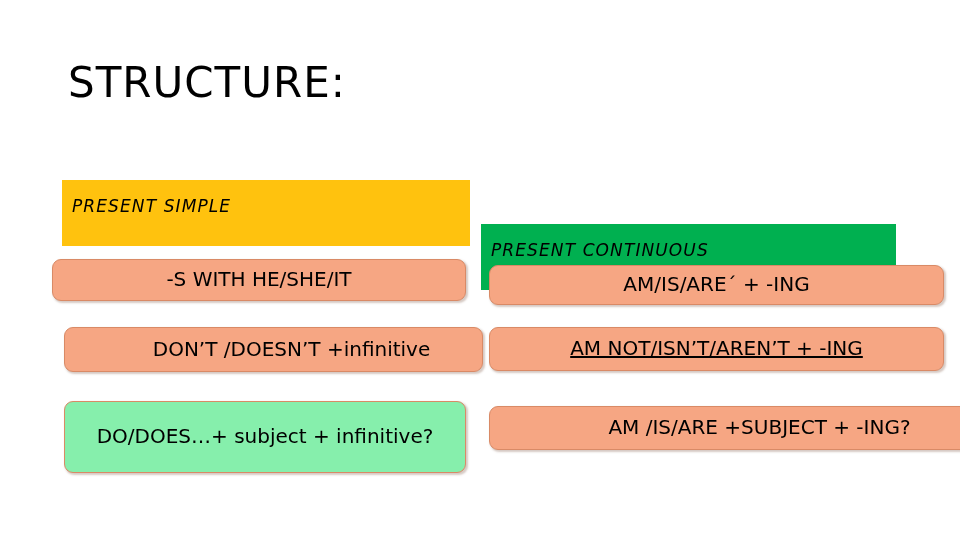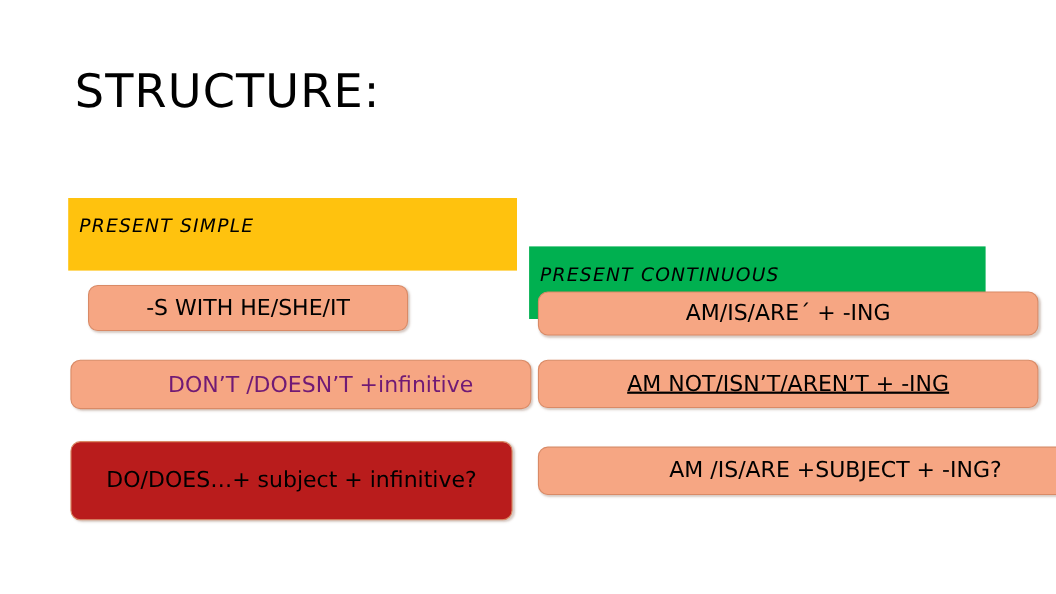--- a/index.html
+++ b/index.html
@@ -81,21 +81,21 @@
     align-items: center;
     justify-content: center;
     text-align: center;
     color: #000000;
     font-family: "DejaVu Sans", sans-serif;
     line-height: 1.28;
     padding: 2px 8px;
   }
 
   
-  .p-l1 { left: 80px;  top: 259px; width: 291px; height: 42px; font-size: 20px; }
+  .p-l1 { left: 52px;  top: 259px; width: 414px; height: 42px; font-size: 20px; }
   .p-l2 { left: 64px;  top: 327px; width: 419px; height: 45px; font-size: 20px; }
   .p-l3 { left: 64px;  top: 401px; width: 402px; height: 72px; font-size: 20px; }
 
   
   .p-r1 { left: 489px; top: 265px; width: 455px; height: 40px; font-size: 20px; }
   .p-r2 { left: 489px; top: 327px; width: 455px; height: 44px; font-size: 20px; }
   .p-r3 { left: 489px; top: 406px; width: 541px; height: 44px; font-size: 20px; }
 </style>
 </head>
 <body>
@@ -107,23 +107,23 @@
   <div class="band band-simple" style="background: rgb(255, 194, 14);">
     <span class="band-label">PRESENT SIMPLE</span>
   </div>
 
   <div class="band band-continuous" style="background: rgb(0, 176, 80);">
     <span class="band-label">PRESENT CONTINUOUS</span>
   </div>
 
   <div class="pill p-l1" style="background: rgb(246, 166, 131); border-color: rgb(217, 138, 102); color: rgb(0, 0, 0);">-S WITH HE/SHE/IT</div>
 
-  <div class="pill p-l2" style="background: rgb(246, 166, 131); border-color: rgb(217, 138, 102); color: #701a75; padding-left: 44px;">DON’T /DOESN’T +infinitive</div>
+  <div class="pill p-l2" style="background: rgb(246, 166, 131); border-color: rgb(217, 138, 102); color: #000000; padding-left: 44px;">DON’T /DOESN’T +infinitive</div>
 
-  <div class="pill p-l3" style="background: #b91c1c; border-color: rgb(217, 138, 102); color: rgb(0, 0, 0);">DO/DOES…+ subject + infinitive?</div>
+  <div class="pill p-l3" style="background: #86efac; border-color: rgb(217, 138, 102); color: rgb(0, 0, 0);">DO/DOES…+ subject + infinitive?</div>
 
   <div class="pill p-r1" style="background: rgb(246, 166, 131); border-color: rgb(217, 138, 102); color: rgb(0, 0, 0); text-align: right;">AM/IS/ARE´ + -ING</div>
 
   <div class="pill p-r2" style="background: rgb(246, 166, 131); border-color: rgb(217, 138, 102); color: rgb(0, 0, 0); text-decoration: underline;">AM NOT/ISN’T/AREN’T + -ING</div>
 
   <div class="pill p-r3" style="background: rgb(246, 166, 131); border-color: rgb(217, 138, 102); color: rgb(0, 0, 0);">AM /IS/ARE +SUBJECT + -ING?</div>
 
 </div>
 
 </body></html>

